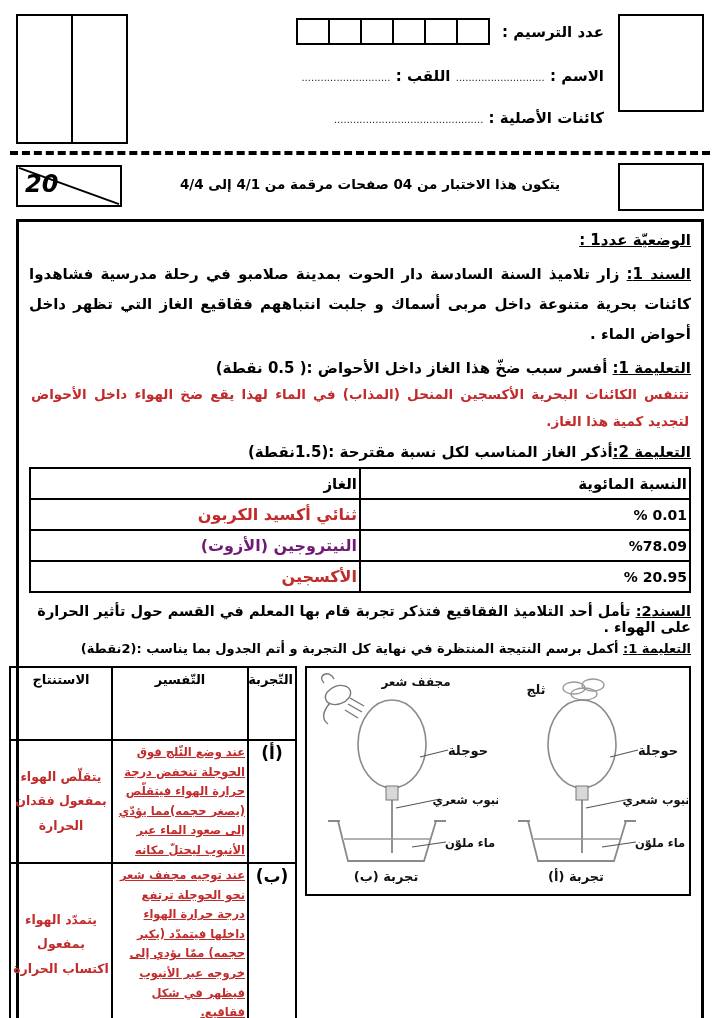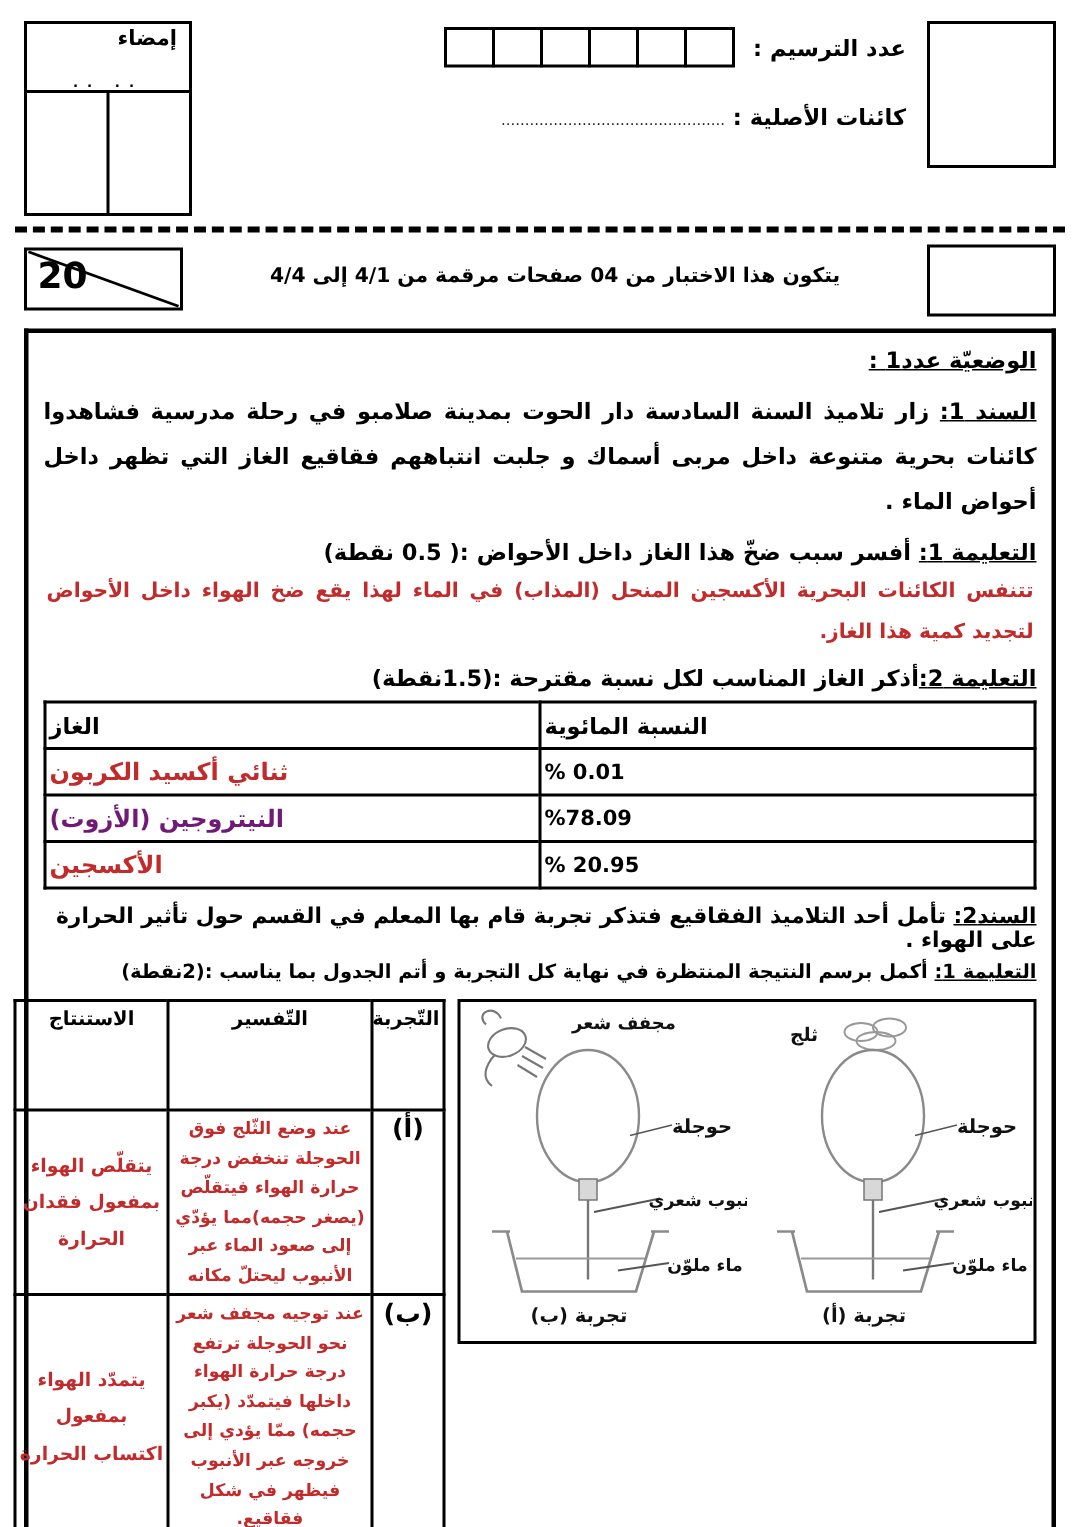--- a/index.html
+++ b/index.html
@@ -29,47 +29,47 @@
   .sig-bottom .cell { flex:1; }
   .sig-bottom .cell:first-child { border-left:2px solid #000; }
 
   .dashed-divider { border:none; border-top:4px dashed #000; margin:7px -6px 8px; }
 
   .hdr-bottom { display:flex; align-items:flex-start; }
   .stamp-box { width:86px; height:48px; border:2px solid #000; flex:none; }
   .exam-note { flex:1; text-align:center; font-size:13.5px; padding-top:13px; }
   .score-box { width:106px; height:42px; border:2px solid #000; position:relative; flex:none; margin-top:2px; }
   .score-box svg { position:absolute; inset:0; width:100%; height:100%; }
-  .score-value { position:absolute; left:7px; top:3px; font-size:24px; direction:ltr; }
+  .score-value { position:absolute; left:7px; top:3px; font-size:24px; direction:ltr;font-style:italic; }
 
   
   .main-box { border:3px solid #000; border-bottom:none; margin-top:8px; padding:8px 10px 2px; min-height:762px; }
   .sec-title { display:inline-block; font-size:15px; text-decoration:underline; margin:0 0 10px; }
   .ul { text-decoration:underline; }
   .para { font-size:15px; line-height:2.0; text-align:justify; margin:0 0 4px; }
   .instr { font-size:15px; margin:10px 0 4px; }
   .answer-red { font-size:13.5px; line-height:2.0; text-align:justify; margin:4px 2px 6px; }
   .instr2 { font-size:15px; margin:8px 0 6px; }
 
   .gas-table { width:100%; border-collapse:collapse; table-layout:fixed; margin:6px 0 10px; }
-  .gas-table th, .gas-table td { border:2.5px solid #000; text-align:left; height:31px; padding:2px; }
+  .gas-table th, .gas-table td { border:2.5px solid #000; text-align:right; height:31px; padding:2px; }
   .gas-table th { font-size:15px; }
   .pct-cell { direction:ltr; font-size:14px; }
 
   .sanad2-line { font-size:14.5px; margin:4px 0 6px; }
   .instr3 { font-size:13px; margin:6px 0 10px; }
 
   
   .bottom-area { display:flex; gap:8px; align-items:flex-start; }
   .results-table { border-collapse:collapse; table-layout:fixed; width:286px; flex:none; }
   .results-table th, .results-table td { border:2px solid #000; padding:2px; }
   .col-exp { width:48px; } .col-expl { width:136px; } .col-concl { width:102px; }
   .results-table th { font-size:13px; vertical-align:top; height:73px; padding-top:4px; text-align:center; }
   .exp-cell { font-size:17px; text-align:center; vertical-align:top; }
-  .expl-cell { font-size:11.5px; line-height:1.7; text-align:center; vertical-align:top; padding:4px 2px; }
+  .expl-cell { font-size:11.5px; line-height:1.7; vertical-align:top; padding:4px 2px;text-decoration:underline; }
   .concl-cell { font-size:12.5px; line-height:1.95; text-align:center; vertical-align:middle; }
 
   .diagram-box { flex:1; border:2.5px solid #000; height:230px; padding:3px 1px; display:flex; justify-content:space-around; }
   .diagram { width:190px; height:218px; }
   .diagram svg { width:100%; height:100%; }
   svg text { font-family:"DejaVu Sans", sans-serif; font-weight:bold; fill:#111; }
 </style>
 </head>
 <body>
 
@@ -83,31 +83,33 @@
         <span>عدد الترسيم :</span>
         <span class="reg-boxes">
           <span class="reg-cell"></span>
           <span class="reg-cell"></span>
           <span class="reg-cell"></span>
           <span class="reg-cell"></span>
           <span class="reg-cell"></span>
           <span class="reg-cell"></span>
         </span>
       </div>
+      <div class="field-row">
+        <span>الاسم :</span>
+        <span class="dots">............................</span>
+        <span>اللقب :</span>
+        <span class="dots">............................</span>
+      </div>
       <div class="field-row school">
         <span>كائنات الأصلية :</span>
         <span class="dots">...............................................</span>
       </div>
     </div>
 
     <div class="sig-box">
-      <div class="sig-top">
-        <span>إمضاء</span>
-        <span class="sig-dots">.. ..</span>
-      </div>
       <div class="sig-bottom">
         <div class="cell"></div>
         <div class="cell"></div>
       </div>
     </div>
   </div>
 
   <hr class="dashed-divider">
 
   <div class="hdr-bottom">

